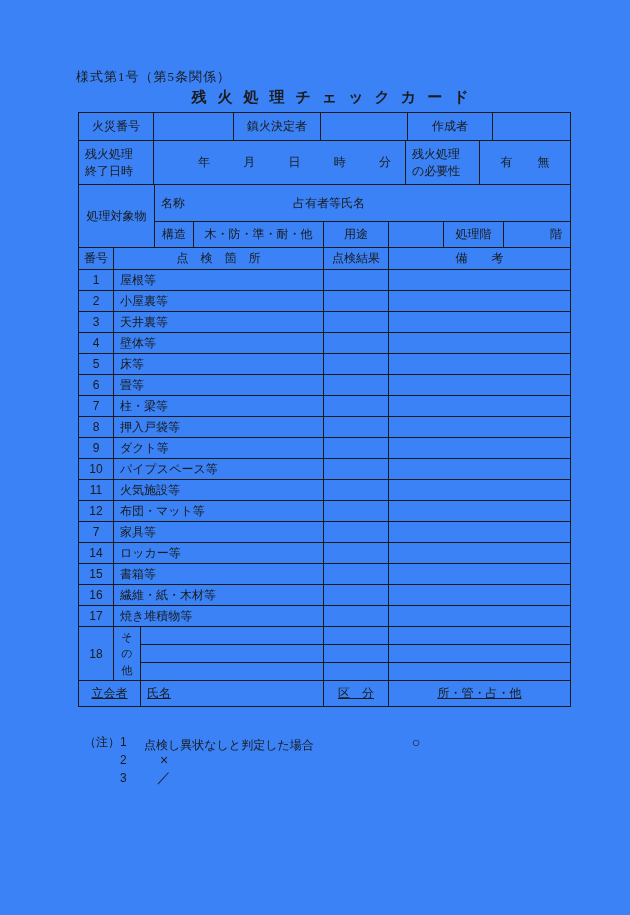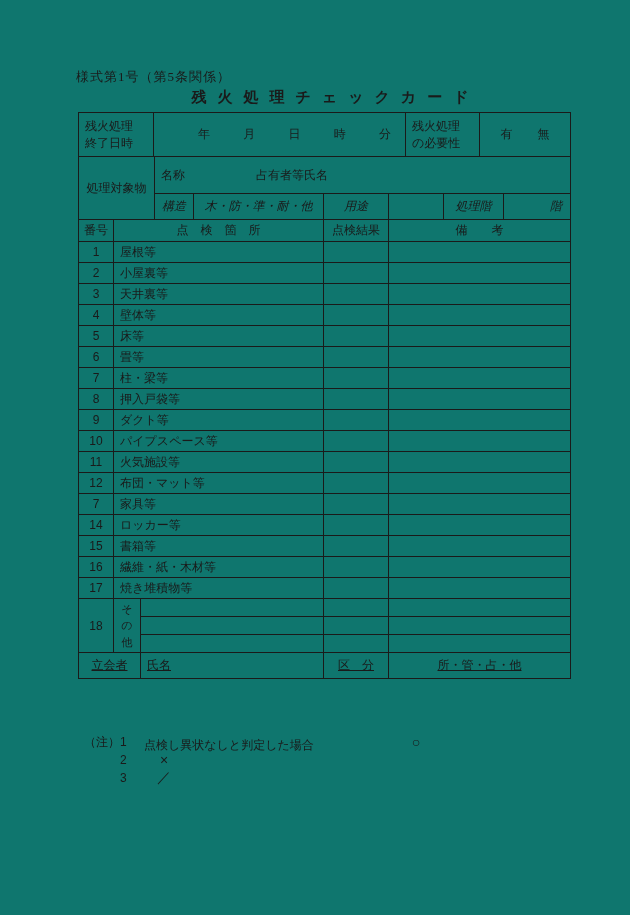--- a/index.html
+++ b/index.html
@@ -1,41 +1,41 @@
 <!DOCTYPE html>
 <html><head>
 <meta charset="utf-8">
 <style>
   * { margin:0; padding:0; box-sizing:border-box; }
   html,body { background:#fff; }
   body { width:630px; height:915px; font-family:"Liberation Sans", sans-serif; color:#1a1a1a; position:relative; }
-  .page { position:absolute; inset:0; background:#0f766e; }
+  .page { position:absolute; inset:0; background:#3b82f6; }
 
   .form-label { position:absolute; left:76px; top:68px; font-size:13px; font-family:"Liberation Serif", serif; letter-spacing:1px; }
   .doc-title { position:absolute; left:84px; top:88px; width:492px; text-align:center; font-size:15px; font-weight:bold; letter-spacing:11px; text-indent:11px; }
 
   .tables { position:absolute; left:78px; top:112px; width:494px; }
   table { border-collapse:collapse; table-layout:fixed; width:492px; }
   table + table { margin-top:-1px; }
   td { border:1px solid #1a1a1a; font-size:12px; vertical-align:middle; padding:0 4px; overflow:hidden; }
   td.center { text-align:center; padding:0; }
   td.blank { padding:0; }
   .pre { white-space:pre-line; }
 
   .row-a td { height:28px; }
   .row-b td { height:44px; }
   .row-c td { height:37px; }
-  .row-d td { height:26px;font-style:italic; }
+  .row-d td { height:26px; }
 
   .flex-units { display:flex; align-items:center; justify-content:space-between; padding:0 14px 0 44px; }
   .flex-units span { display:inline-block; }
   .flex-opts { display:flex; align-items:center; justify-content:space-around; padding:0 8px; }
 
   .name-cell { display:flex; align-items:center; }
-  .name-cell .occupant { margin-left:71px;font-family:Liberation Serif, serif; }
+  .name-cell .occupant { margin-left:108px;font-family:Liberation Serif, serif; }
 
   .floor-unit-cell { text-align:right; padding-right:8px; }
 
   .chk td { height:21px; }
   .chk .hdr td { height:22px; font-weight:normal; }
   .chk .sub td { height:18px; }
   .chk .witness td { height:26px;text-decoration:underline; }
   .item-label { padding-left:6px; }
   .other-label { font-size:11px; line-height:1.5; text-align:center; padding:0; }
   .no-cell { text-align:center; padding:0; }
@@ -50,20 +50,40 @@
 </head>
 <body>
 
 <div class="page">
 
   <div class="form-label">様式第1号（第5条関係）</div>
   <div class="doc-title">残火処理チェックカード</div>
 
   <div class="tables">
 
+    <table>
+      <colgroup>
+          <col style="width:75px">
+          <col style="width:80px">
+          <col style="width:87px">
+          <col style="width:87px">
+          <col style="width:85px">
+          <col style="width:78px">
+        </colgroup>
+      <tbody>
+          <tr class="row-a">
+        <td class="center">火災番号</td>
+        <td class="blank"></td>
+        <td class="center">鎮火決定者</td>
+        <td class="blank"></td>
+        <td class="center">作成者</td>
+        <td class="blank"></td>
+      </tr>
+    </tbody>
+      </table>
 
     <table>
       <colgroup>
           <col style="width:75px">
           <col style="width:252px">
           <col style="width:74px">
           <col style="width:91px">
         </colgroup>
       <tbody>
           <tr class="row-b">

